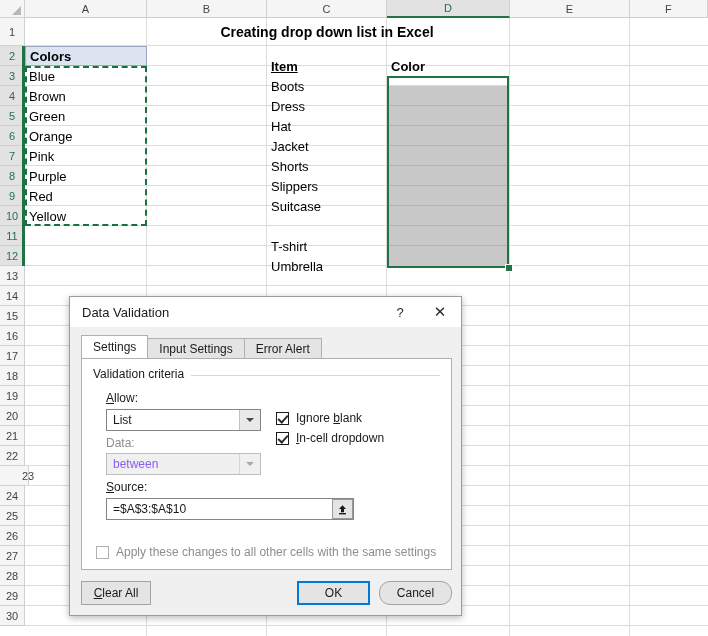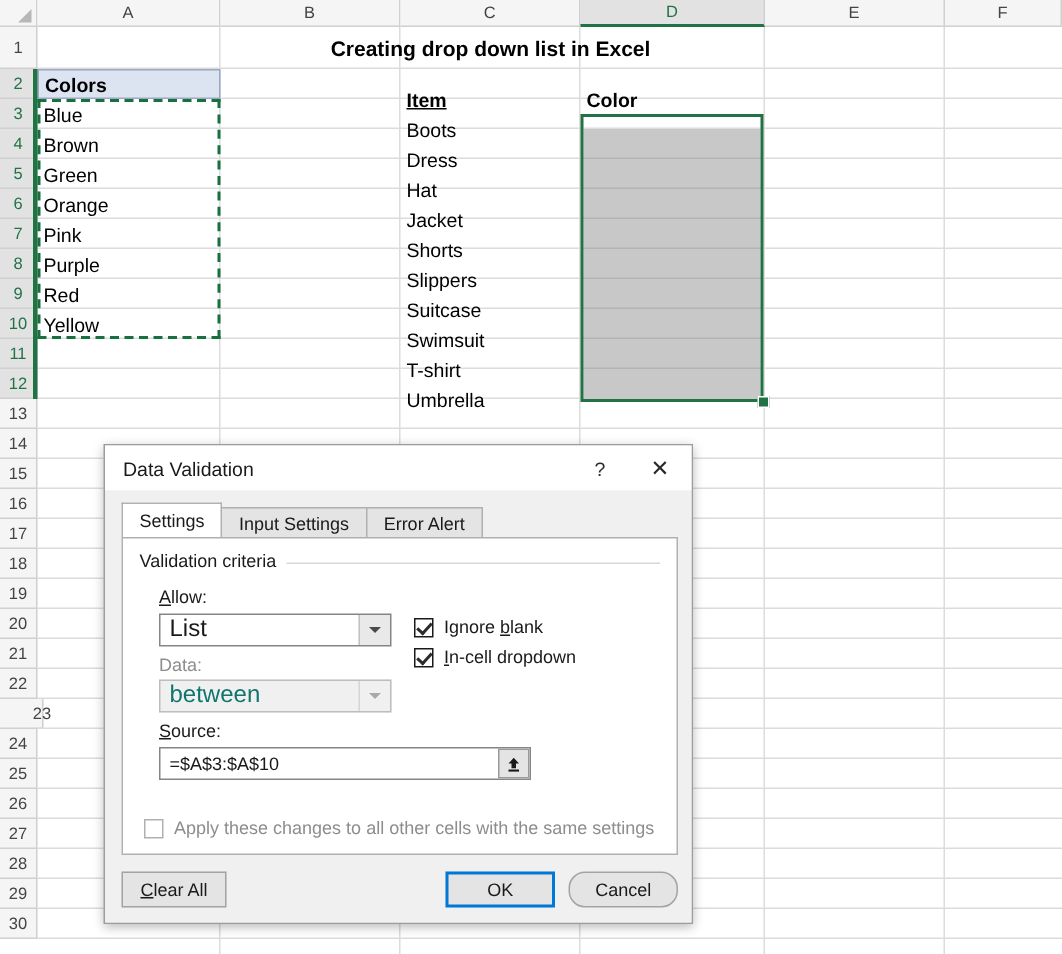--- a/index.html
+++ b/index.html
@@ -277,27 +277,27 @@
     box-sizing: border-box;
     display: flex;
     align-items: center;
   }
   .combo.disabled {
     background: #f0f0f0;
     border-color: #bdbdbd;
   }
   .combo-val {
     flex: 1;
-    font-size: 16px;
+    font-size: 12px;
     color: #1a1a1a;
     padding-left: 6px;
     white-space: nowrap;
     overflow: hidden;
   }
-  .combo.disabled .combo-val { color: #0f766e; }
+  .combo.disabled .combo-val { color: #8b5cf6; }
   .combo-arrow {
     width: 20px;
     height: 100%;
     background: #e9e9e9;
     border-left: 1px solid #c2c2c2;
     display: flex;
     align-items: center;
     justify-content: center;
   }
   .combo.disabled .combo-arrow {
@@ -562,21 +562,20 @@
     <div class="cell" style="left:25px;top:206px;width:122px;height:20px;text-align:right;">Yellow</div>
 
     <div class="cell bold" style="left:267px;top:56px;width:120px;height:20px;text-decoration:underline;">Item</div>
     <div class="cell" style="left:267px;top:76px;width:120px;height:20px;">Boots</div>
     <div class="cell" style="left:267px;top:96px;width:120px;height:20px;">Dress</div>
     <div class="cell" style="left:267px;top:116px;width:120px;height:20px;">Hat</div>
     <div class="cell" style="left:267px;top:136px;width:120px;height:20px;">Jacket</div>
     <div class="cell" style="left:267px;top:156px;width:120px;height:20px;">Shorts</div>
     <div class="cell" style="left:267px;top:176px;width:120px;height:20px;">Slippers</div>
     <div class="cell" style="left:267px;top:196px;width:120px;height:20px;">Suitcase</div>
-    <div class="cell" style="left:267px;top:216px;width:120px;height:20px;">Swimsuit</div>
     <div class="cell" style="left:267px;top:236px;width:120px;height:20px;">T-shirt</div>
     <div class="cell" style="left:267px;top:256px;width:120px;height:20px;">Umbrella</div>
 
     <div class="cell bold" style="left:387px;top:56px;width:122px;height:20px;z-index:7;">Color</div>
 
     <div class="sel-fill" style="left:389px;top:86px;width:118px;height:180px;"></div>
     <div class="sel-fill-lines" style="left:389px;top:86px;width:118px;height:180px;">
       <i style="top:19px;"></i>
         <i style="top:39px;"></i>
         <i style="top:59px;"></i>

